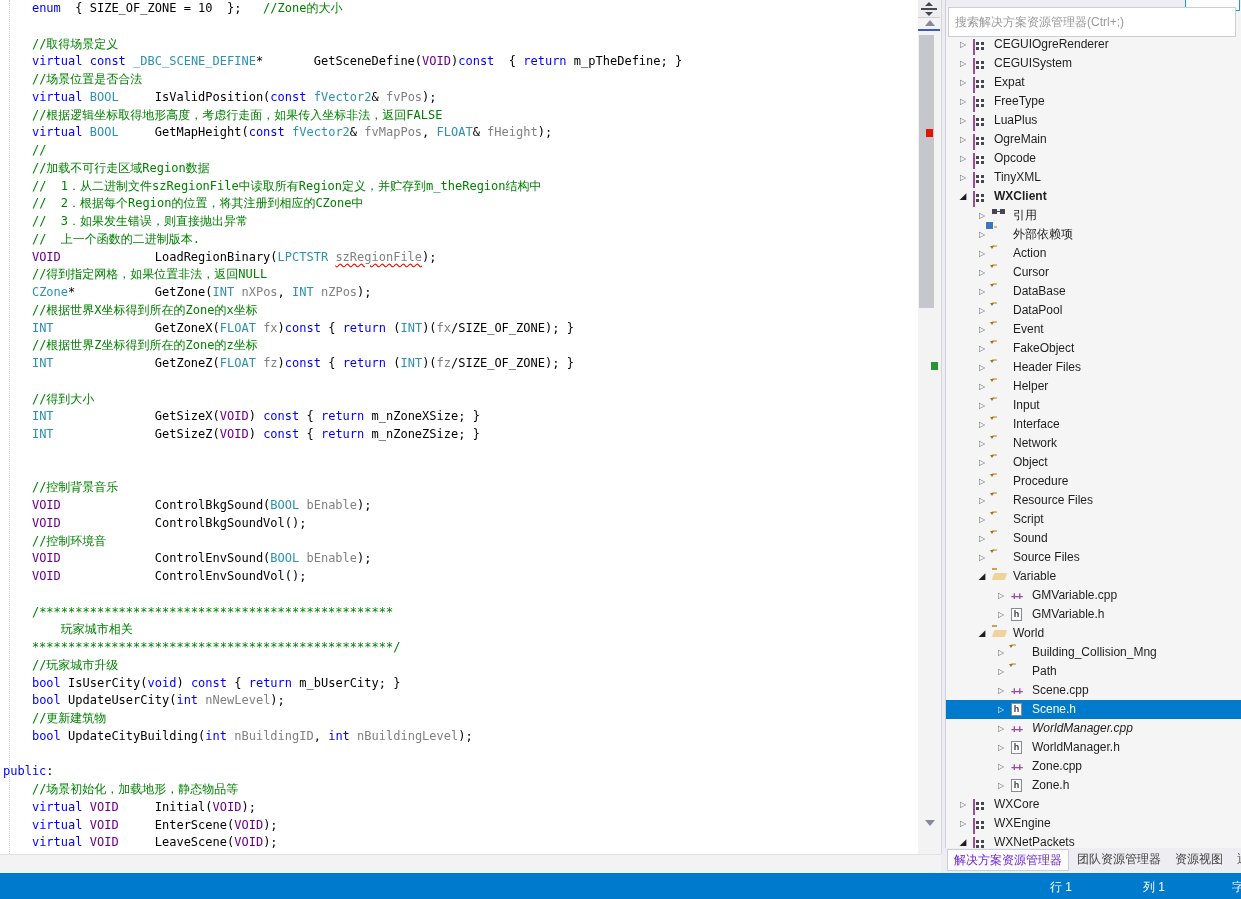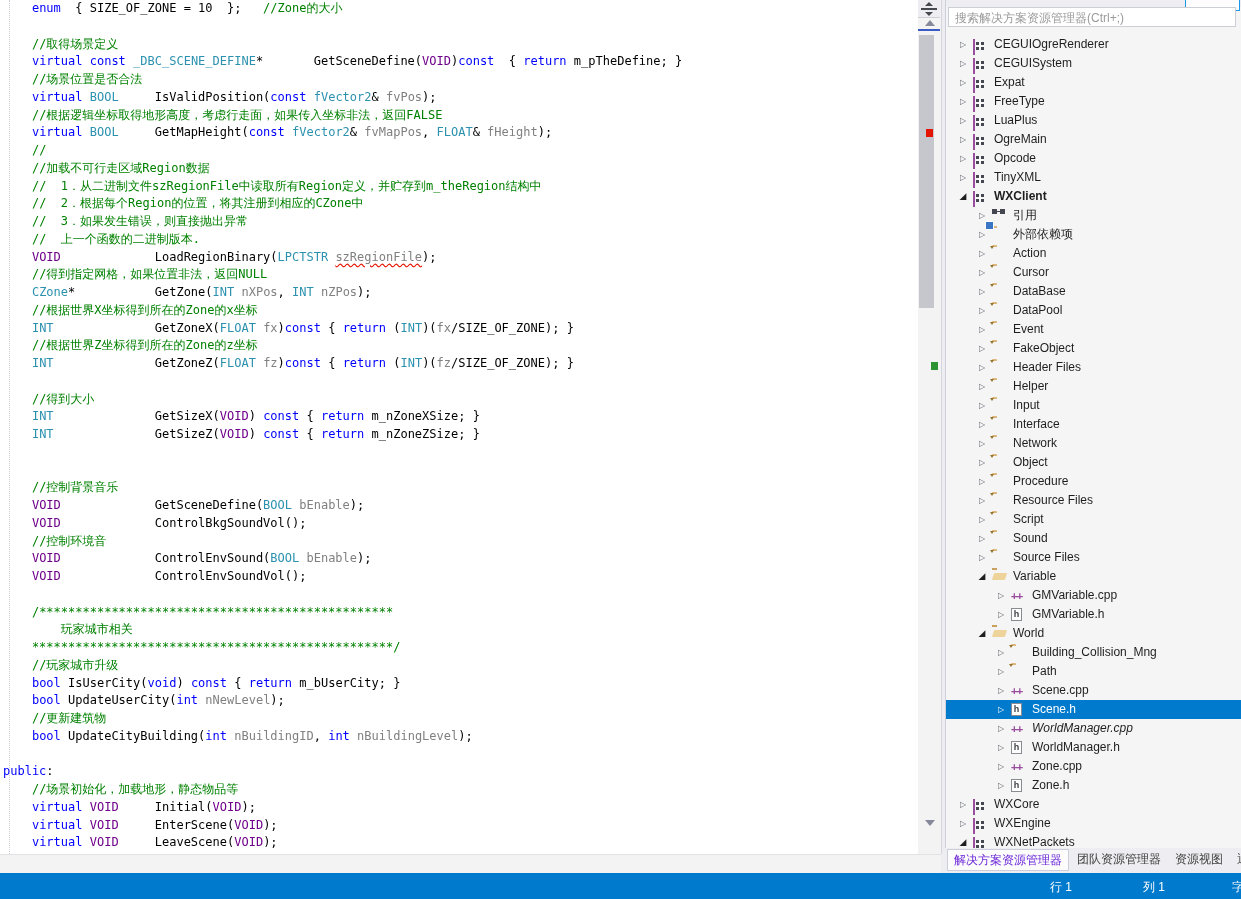--- a/index.html
+++ b/index.html
@@ -37,21 +37,21 @@
   .vthumb{position:absolute;left:1px;top:35px;width:15px;height:273px;background:#c6c7cc;}
   .err-mark{position:absolute;left:8px;top:129px;width:7px;height:8px;background:#e51400;}
   .ok-mark{position:absolute;left:13px;top:362px;width:7px;height:8px;background:#2c9331;}
   .scroll-down{position:absolute;left:7px;top:820px;width:0;height:0;border-left:5px solid transparent;border-right:5px solid transparent;border-top:6px solid #868999;}
   
   .hstrip{position:absolute;left:0;top:854px;width:941px;height:19px;background:#f3f3f4;border-top:1px solid #e2e2e6;}
   
   .panel{position:absolute;left:945px;top:0;width:296px;height:873px;background:#f5f5f5;border-left:1px solid #cccedb;}
   .panel-topstrip{position:absolute;left:0;top:0;width:296px;height:7px;background:#eeeef2;}
   .panel-topbtn{position:absolute;left:239px;top:-4px;width:53px;height:13px;background:#fdfdfd;border:1px solid #1c97ea;}
-  .search-box{position:absolute;left:2px;top:7px;width:288px;height:20px;background:#ffffff;border:1px solid #ccced5;box-sizing:border-box;}
+  .search-box{position:absolute;left:2px;top:7px;width:288px;height:30px;background:#ffffff;border:1px solid #ccced5;box-sizing:border-box;}
   .search-box input{
     width:100%;height:100%;border:none;outline:none;background:transparent;
     font-family:"Liberation Sans","DejaVu Sans",sans-serif;font-size:12px;color:#1e1e1e;padding:0 0 0 6px;box-sizing:border-box;
   }
   .search-box input::placeholder{color:#9b9b9b;opacity:1;}
   .tree{position:absolute;left:0;top:35px;width:296px;height:813px;overflow:hidden;}
   .trow{position:relative;height:19px;line-height:19px;font-size:12px;color:#1e1e1e;white-space:nowrap;}
   .trow.sel{background:#007acc;color:#ffffff;}
   .trow .arr{position:absolute;top:0;width:14px;text-align:center;font-size:8px;color:#646871;}
   .trow .arr.exp{color:#1e1e1e;font-size:9px;}
@@ -121,21 +121,21 @@
       <div class="code-line"><span class="b">    </span><span class="t">INT</span><span class="b">              GetZoneX(</span><span class="t">FLOAT</span><span class="b"> </span><span class="p">fx</span><span class="b">)</span><span class="k">const</span><span class="b"> { </span><span class="k">return</span><span class="b"> (</span><span class="t">INT</span><span class="b">)(</span><span class="p">fx</span><span class="b">/SIZE_OF_ZONE); }</span></div>
       <div class="code-line"><span class="b">    </span><span class="c">//根据世界Z坐标得到所在的Zone的z坐标</span></div>
       <div class="code-line"><span class="b">    </span><span class="t">INT</span><span class="b">              GetZoneZ(</span><span class="t">FLOAT</span><span class="b"> </span><span class="p">fz</span><span class="b">)</span><span class="k">const</span><span class="b"> { </span><span class="k">return</span><span class="b"> (</span><span class="t">INT</span><span class="b">)(</span><span class="p">fz</span><span class="b">/SIZE_OF_ZONE); }</span></div>
       <div class="code-line"></div>
       <div class="code-line"><span class="b">    </span><span class="c">//得到大小</span></div>
       <div class="code-line"><span class="b">    </span><span class="t">INT</span><span class="b">              GetSizeX(</span><span class="m">VOID</span><span class="b">) </span><span class="k">const</span><span class="b"> { </span><span class="k">return</span><span class="b"> m_nZoneXSize; }</span></div>
       <div class="code-line"><span class="b">    </span><span class="t">INT</span><span class="b">              GetSizeZ(</span><span class="m">VOID</span><span class="b">) </span><span class="k">const</span><span class="b"> { </span><span class="k">return</span><span class="b"> m_nZoneZSize; }</span></div>
       <div class="code-line"></div>
       <div class="code-line"></div>
       <div class="code-line"><span class="b">    </span><span class="c">//控制背景音乐</span></div>
-      <div class="code-line"><span class="b">    </span><span class="m">VOID</span><span class="b">             GetSceneDefine(</span><span class="t">BOOL</span><span class="b"> </span><span class="p">bEnable</span><span class="b">);</span></div>
+      <div class="code-line"><span class="b">    </span><span class="m">VOID</span><span class="b">             ControlBkgSound(</span><span class="t">BOOL</span><span class="b"> </span><span class="p">bEnable</span><span class="b">);</span></div>
       <div class="code-line"><span class="b">    </span><span class="m">VOID</span><span class="b">             ControlBkgSoundVol();</span></div>
       <div class="code-line"><span class="b">    </span><span class="c">//控制环境音</span></div>
       <div class="code-line"><span class="b">    </span><span class="m">VOID</span><span class="b">             ControlEnvSound(</span><span class="t">BOOL</span><span class="b"> </span><span class="p">bEnable</span><span class="b">);</span></div>
       <div class="code-line"><span class="b">    </span><span class="m">VOID</span><span class="b">             ControlEnvSoundVol();</span></div>
       <div class="code-line"></div>
       <div class="code-line"><span class="b">    </span><span class="c">/*************************************************</span></div>
       <div class="code-line"><span class="c">        玩家城市相关</span></div>
       <div class="code-line"><span class="c">    **************************************************/</span></div>
       <div class="code-line"><span class="b">    </span><span class="c">//玩家城市升级</span></div>
       <div class="code-line"><span class="b">    </span><span class="k">bool</span><span class="b"> IsUserCity(</span><span class="k">void</span><span class="b">) </span><span class="k">const</span><span class="b"> { </span><span class="k">return</span><span class="b"> m_bUserCity; }</span></div>

